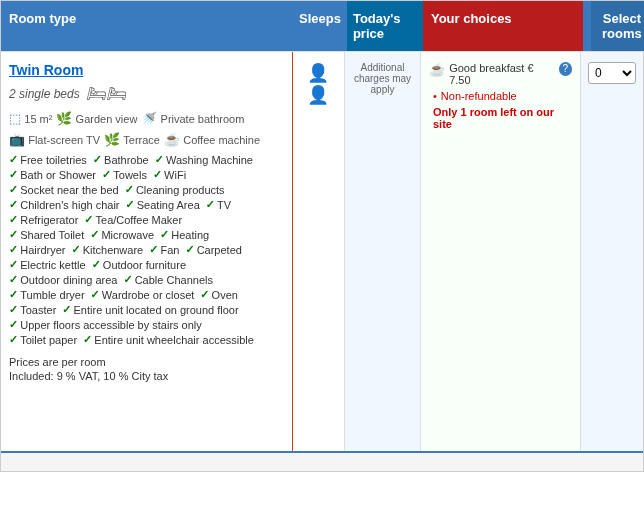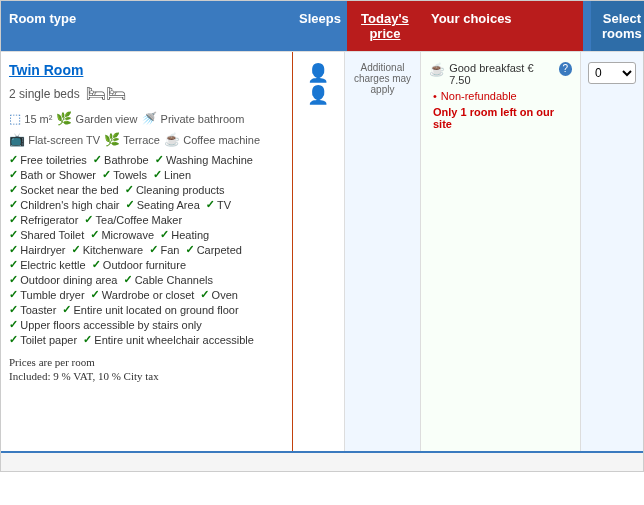--- a/index.html
+++ b/index.html
@@ -10,21 +10,21 @@
     
     .header-row {
       display: flex;
       background: #3a7abf;
       color: #fff;
       font-weight: bold;
       font-size: 13px;
     }
     .header-room-type { flex: 0 0 292px; padding: 10px 8px; }
     .header-sleeps { flex: 0 0 52px; padding: 10px 6px; text-align: center; }
-    .header-price { flex: 0 0 76px; padding: 10px 6px; text-align: center; background: #b91c1c; text-decoration: underline; }
+    .header-price { flex: 0 0 76px; padding: 10px 6px; background: #0369a1; }
     .header-choices { flex: 0 0 160px; padding: 10px 8px; background: #b91c1c; }
     .header-select { flex: 0 0 62px; padding: 10px 6px; text-align: center; background: #2e6da8; margin-left: 8px; }
 
     
     .content-row {
       display: flex;
       border-top: 1px solid #ddd;
       min-height: 400px;
     }
     .col-room-type {
@@ -66,20 +66,21 @@
       text-decoration: underline;
       margin-bottom: 6px;
     }
     .beds-info {
       color: #555;
       font-size: 12px;
       margin-bottom: 8px;
       display: flex;
       align-items: center;
       gap: 6px;
+      font-style: italic;
     }
     .bed-icon { font-size: 16px; }
 
     .amenity-icons {
       display: flex;
       flex-wrap: wrap;
       gap: 4px;
       margin-bottom: 6px;
     }
     .amenity-icon-item {
@@ -184,21 +185,21 @@
     }
 
     
     .footer-row {
       padding: 8px;
       border-top: 1px solid #ddd;
       font-size: 11px;
       color: #333;
       background: #fff;
     }
-    .footer-row p { margin-bottom: 2px; font-family: Liberation Serif, serif; }
+    .footer-row p { margin-bottom: 2px; }
 
     
     .bottom-bar {
       display: flex;
       border-top: 2px solid #3a7abf;
       height: 20px;
       background: #f5f5f5;
     }
   </style>
 </head>
@@ -273,21 +274,21 @@
           <div class="feature-item">
               <span class="check">✓</span>
               <span>Bath or Shower</span>
             </div>
           <div class="feature-item">
               <span class="check">✓</span>
               <span>Towels</span>
             </div>
           <div class="feature-item">
               <span class="check">✓</span>
-              <span>Linen</span>
+              <span>WiFi</span>
             </div>
         </div>
         <div class="feature-row">
           <div class="feature-item">
               <span class="check">✓</span>
               <span>Socket near the bed</span>
             </div>
           <div class="feature-item">
               <span class="check">✓</span>
               <span>Cleaning products</span>

